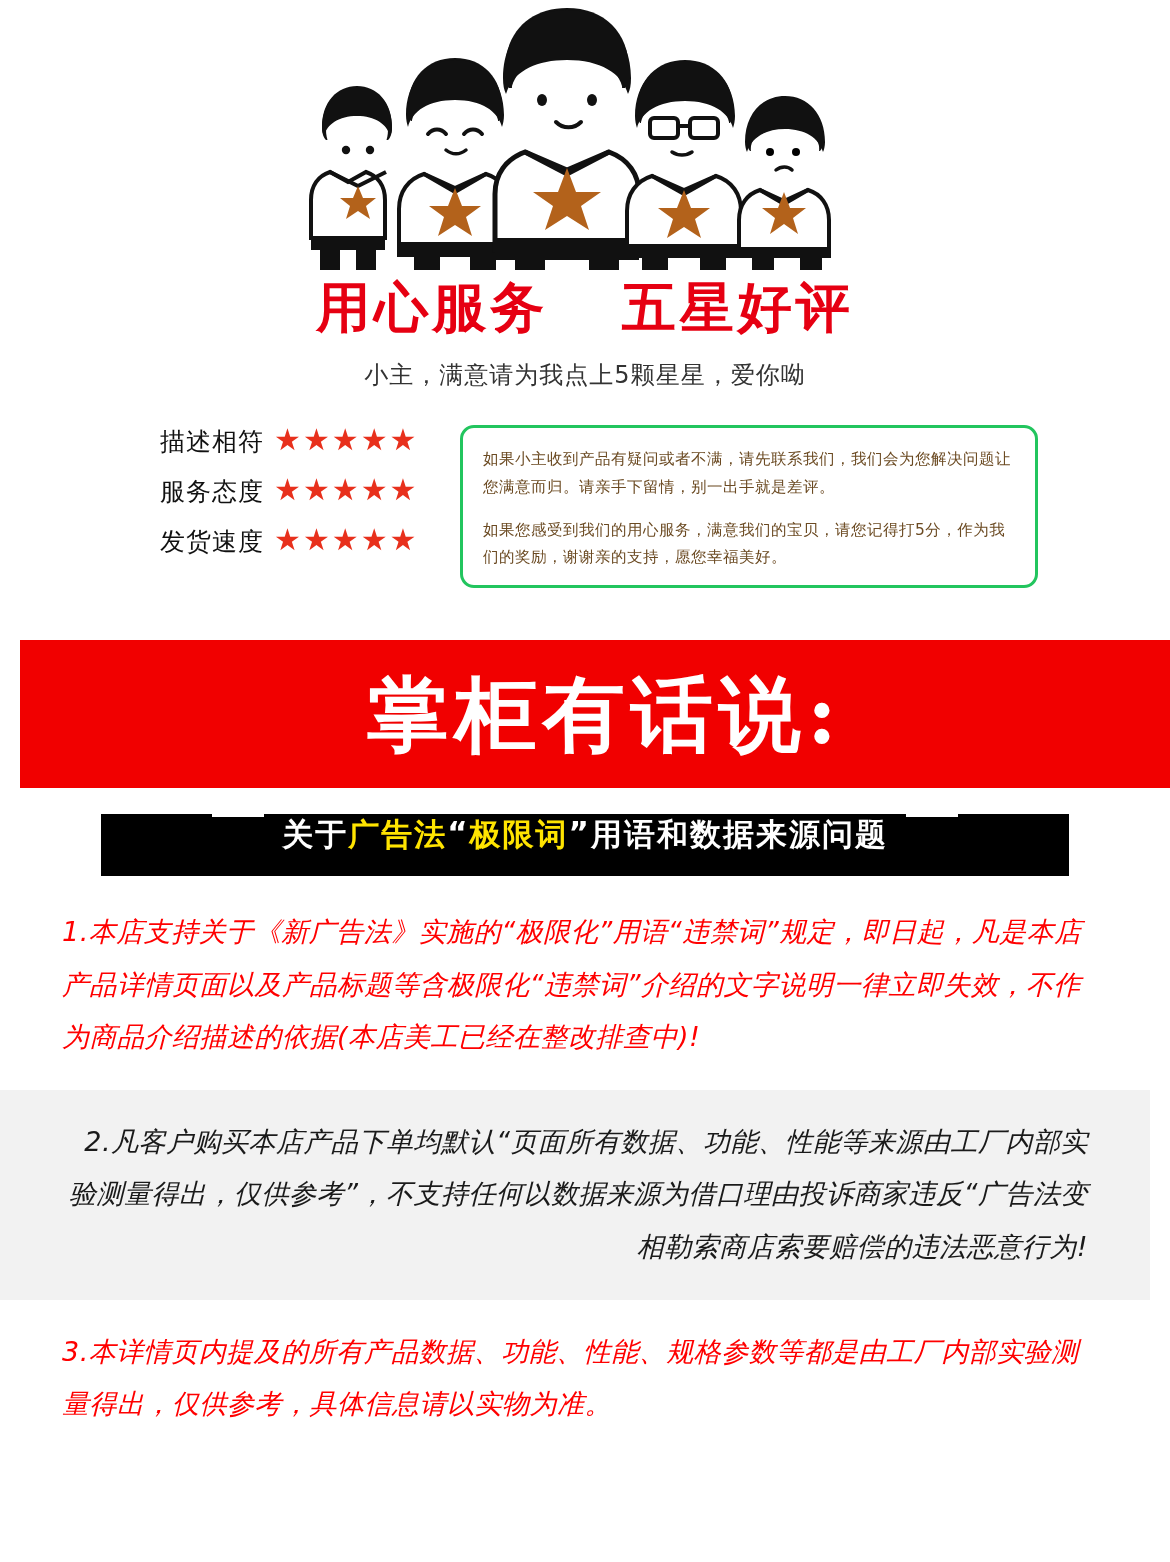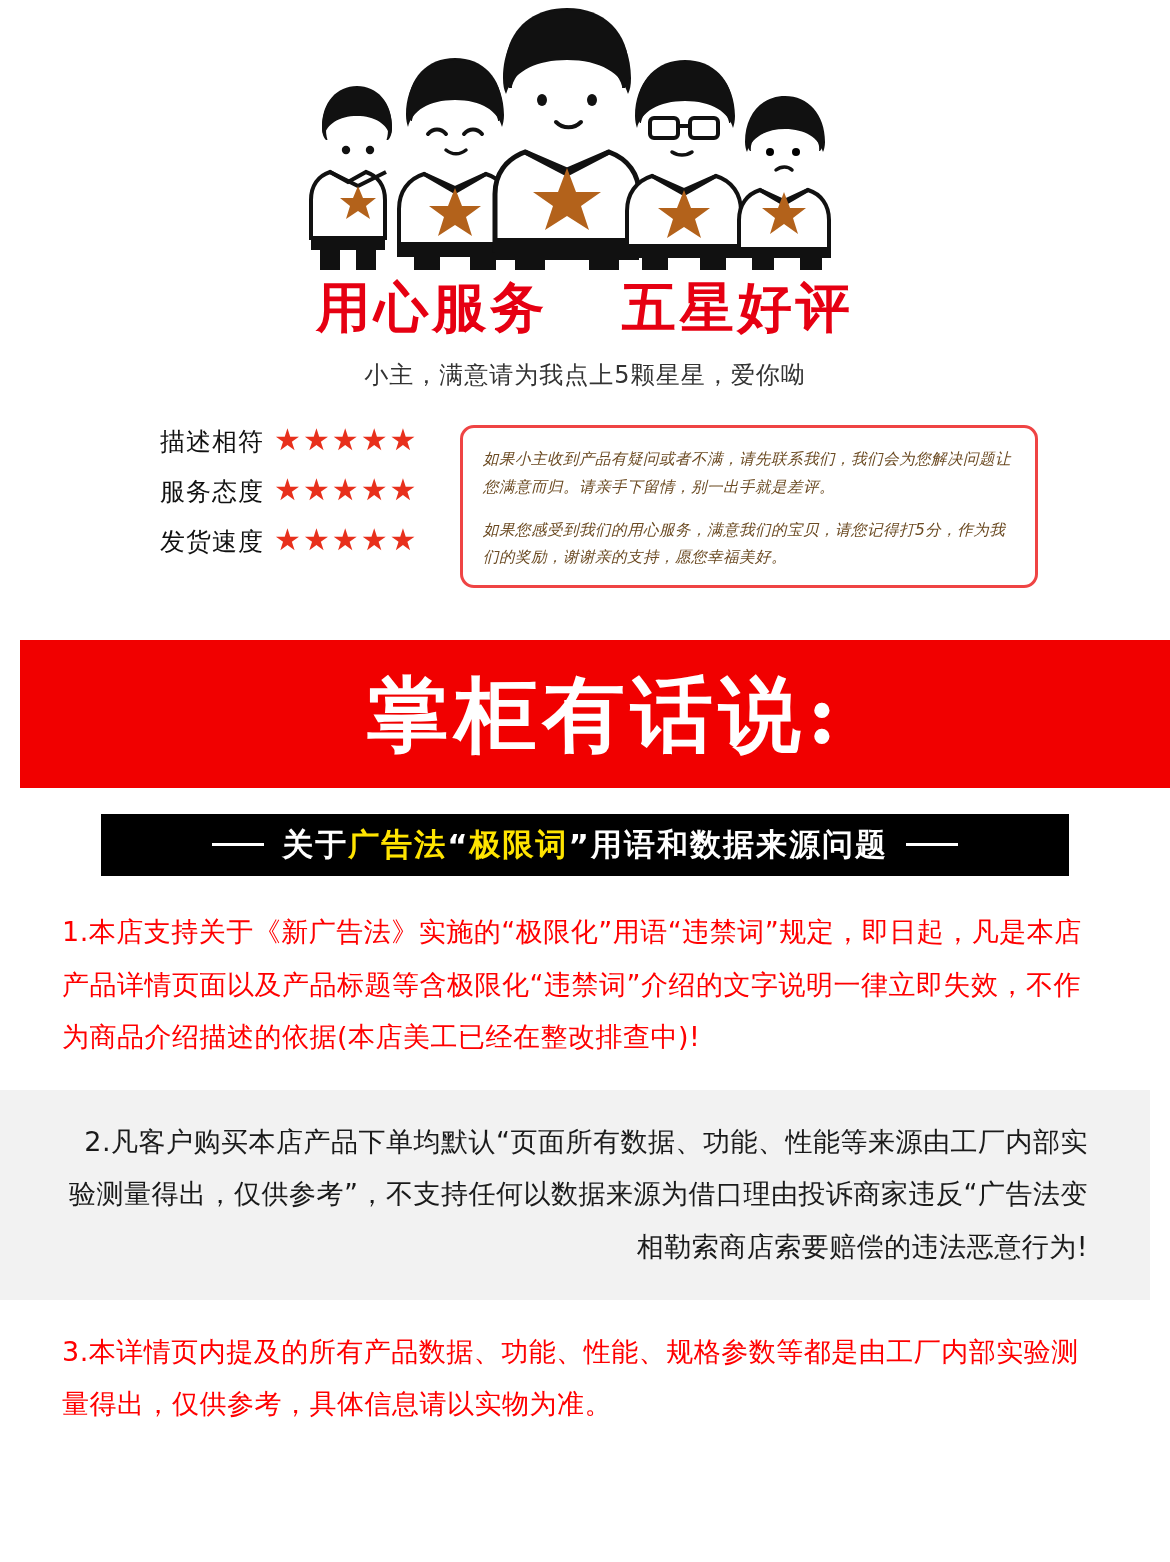--- a/index.html
+++ b/index.html
@@ -82,26 +82,25 @@
   .stars {
     color: #e8301c;
     font-size: 30px;
     letter-spacing: 2px;
     line-height: 1;
   }
 
   .notebox {
     margin-left: 10px;
     width: 578px;
-    border: 3px solid #ef4444;
+    border: 3px solid #22c55e;
     border-radius: 14px;
     padding: 18px 20px 14px 20px;
     box-sizing: border-box;
     background: #fff;
-    font-style: italic;
   }
   .notebox p {
     margin: 0 0 16px 0;
     font-size: 15.5px;
     line-height: 1.75;
     color: #6b4a22;
     letter-spacing: 0.5px;
   }
   .notebox p:last-child { margin-bottom: 0; }
 
@@ -130,21 +129,21 @@
     display: flex;
     justify-content: center;
     margin-top: 26px;
   }
   .black-bar {
     background: #000;
     color: #fff;
     height: 62px;
     width: 968px;
     display: flex;
-    align-items: center;
+    align-items: flex-start;
     justify-content: center;
     font-size: 31px;
     letter-spacing: 2px;
     font-weight: bold;
   }
   .black-bar .dash {
     display: inline-block;
     width: 52px;
     height: 3px;
     background: #fff;
@@ -154,20 +153,21 @@
   .hl-yellow { color: #ffe400; }
 
   
   .para {
     font-size: 27px;
     line-height: 1.95;
     letter-spacing: 0.5px;
     padding: 18px 62px 18px 62px;
     box-sizing: border-box;
     width: 1150px;
+    font-style: italic;
   }
   .para.red   { color: #ff0000; }
   .para.dark  { color: #1a1a1a; background: #f2f2f2; }
   .para.p1 { padding-top: 30px; padding-bottom: 26px; }
   .para.p2 { padding-top: 26px; padding-bottom: 26px; text-align: right; }
   .para.p3 { padding-top: 26px; padding-bottom: 40px; }
 </style>
 </head>
 <body>
 

